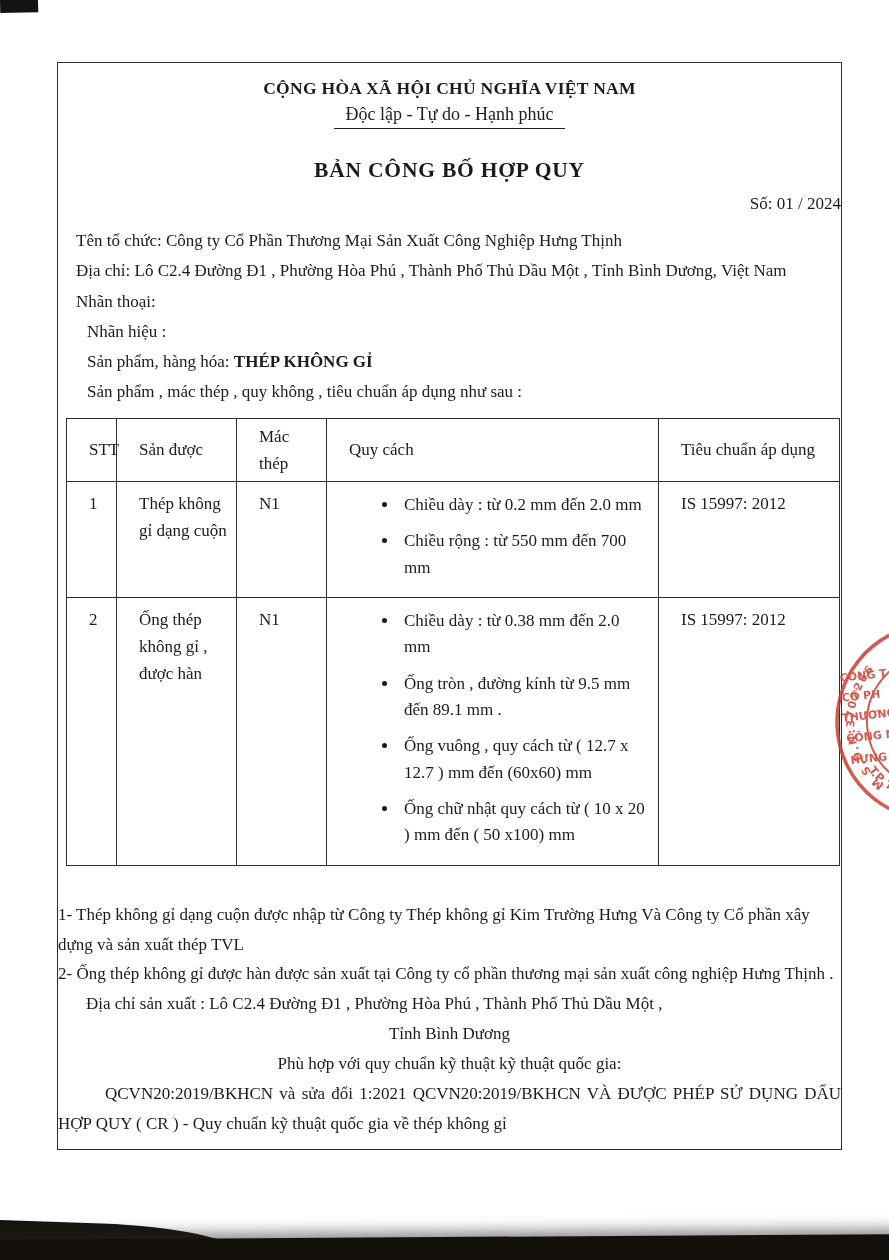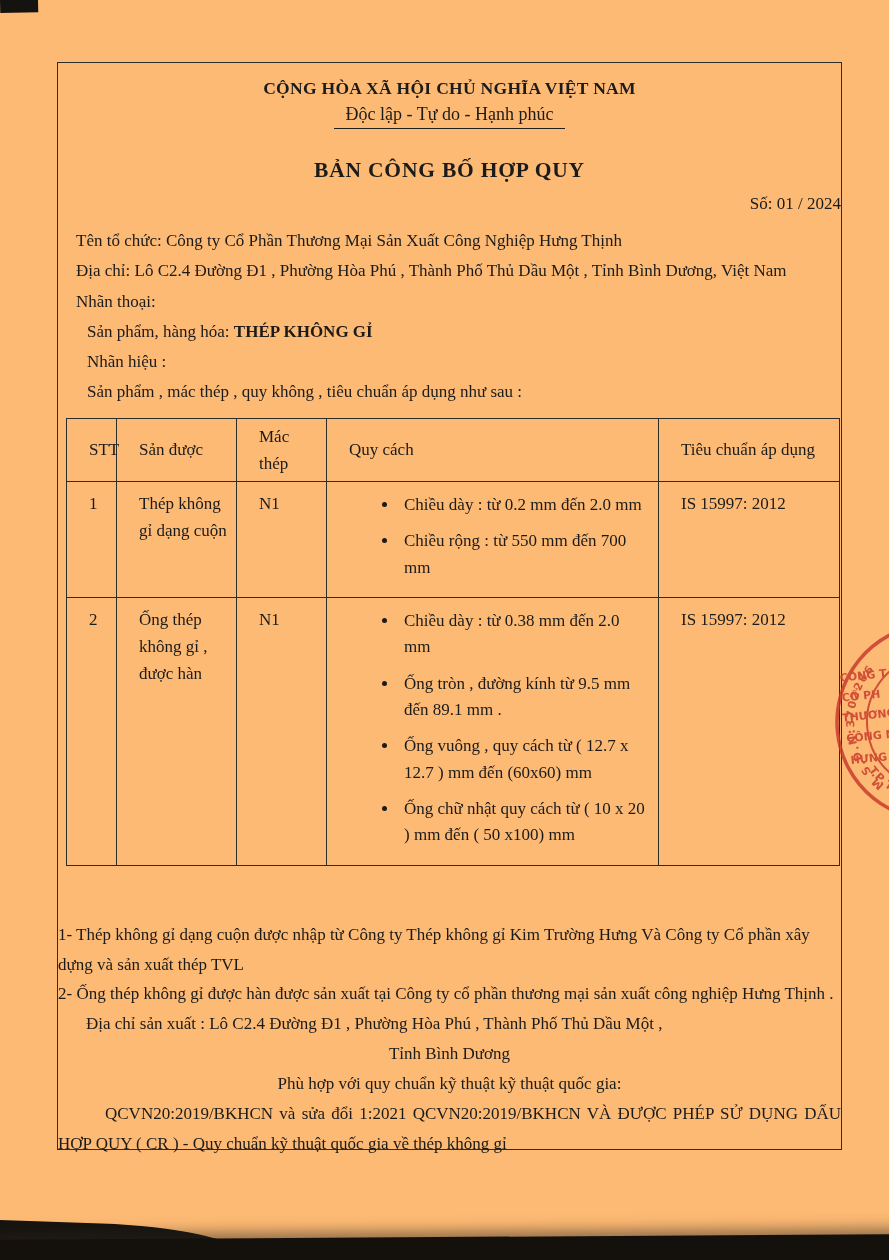--- a/index.html
+++ b/index.html
@@ -1,16 +1,16 @@
 <!DOCTYPE html>
 <html><head>
 <meta charset="utf-8">
 <style>
   html,body{margin:0;padding:0;background:#d9d9d9;}
-  .page{position:relative;width:889px;height:1260px;background:#fdba74;overflow:hidden;
+  .page{position:relative;width:889px;height:1260px;background:#ffffff;overflow:hidden;
         font-family:"Liberation Serif","DejaVu Serif",serif;color:#1b1b1b;}
   .frame{position:absolute;left:57px;top:62px;width:783px;height:1086px;border:1.6px solid #2e2c28;}
 
   .nat{margin-top:15px;text-align:center;font-weight:bold;font-size:17.5px;letter-spacing:.3px;}
   .motto-wrap{text-align:center;margin-top:5px;}
   .motto{display:inline-block;font-weight:normal;font-size:18px;padding:0 12px 3px 12px;border-bottom:1.7px solid #22201c;}
   .doc-title{margin-top:29px;text-align:center;font-weight:bold;font-size:21.5px;letter-spacing:.8px;}
   .doc-no{margin-top:11px;text-align:right;font-size:17px;}
 
   .info{margin:12px 52px 0 18px;font-size:17px;line-height:1.78;}
@@ -23,21 +23,21 @@
         vertical-align:top;padding:8px 8px 6px 22px;line-height:1.6;}
   .spec-table th{vertical-align:middle;height:38px;padding-top:4px;padding-bottom:4px;}
   .th-stt,.td-stt{text-align:center;padding-left:2px;padding-right:2px;}
   .td-sp{text-align:justify;padding-right:14px;}
   .td-mt{padding-left:22px;}
   .row-1 td{height:96px;}
   .row-2 td{height:242px;}
   ul.qc{margin:2px 0 0 0;padding-left:42px;list-style:disc;}
   ul.qc li{padding-left:5px;margin:0 0 10px 8px;line-height:1.55;}
 
-  .notes{margin-top:54px;font-size:17px;line-height:1.76;}
+  .notes{margin-top:34px;font-size:17px;line-height:1.76;}
   .notes p{margin:0;}
   .note-1{margin:0 48px 0 56px;}
   .note-2{margin:2px 18px 0 56px;padding-left:28px;text-indent:-28px;}
   .note-plain{margin:2px 0 0 43px;text-align:center;}
   .note-final{margin:2px 8px 0 8px;text-align:justify;text-indent:47px;}
 
   .stamp{position:absolute;left:825px;top:612px;width:220px;height:220px;color:#c8382b;opacity:.82;
          transform:rotate(-6deg);font-family:"DejaVu Sans",sans-serif;}
   .stamp text{fill:currentColor;font-weight:bold;}
   .st-line{font-size:11px;}
@@ -63,22 +63,22 @@
       <span class="motto">Độc lập - Tự do - Hạnh phúc</span>
     </div>
 
     <div class="doc-title">BẢN CÔNG BỐ HỢP QUY</div>
     <div class="doc-no">Số: 01 / 2024</div>
 
     <div class="info">
       <p>Tên tổ chức: Công ty Cổ Phần Thương Mại Sản Xuất Công Nghiệp Hưng Thịnh</p>
       <p>Địa chỉ: Lô C2.4 Đường Đ1 , Phường Hòa Phú , Thành Phố Thủ Dầu Một , Tỉnh Bình Dương, Việt Nam</p>
       <p>Nhãn thoại:</p>
+      <p class="indent">Nhãn hiệu :</p>
       <p class="indent"><span>Sản phẩm, hàng hóa: </span><b>THÉP KHÔNG GỈ</b></p>
-      <p class="indent">Nhãn hiệu :</p>
       <p class="indent">Sản phẩm , mác thép , quy không , tiêu chuẩn áp dụng như sau :</p>
     </div>
 
     <table class="spec-table">
       <colgroup>
         <col class="c-stt">
           <col class="c-sp">
           <col class="c-mt">
           <col class="c-qc">
           <col class="c-tc">

